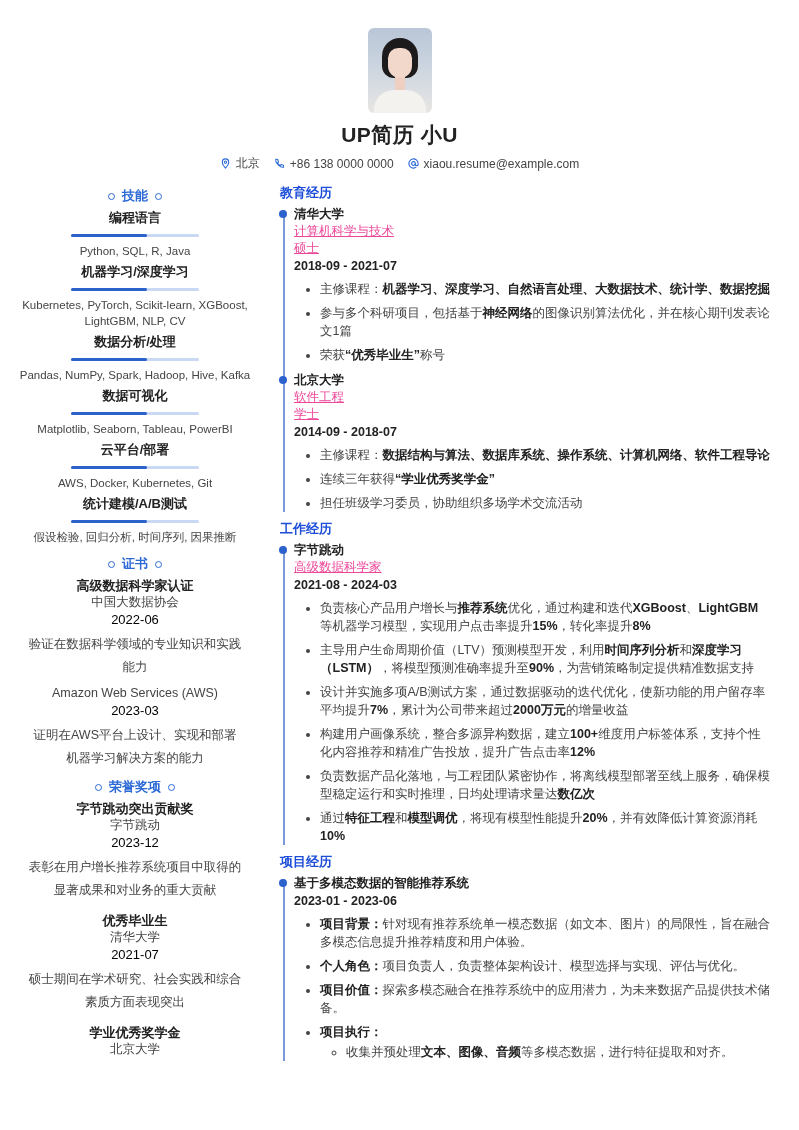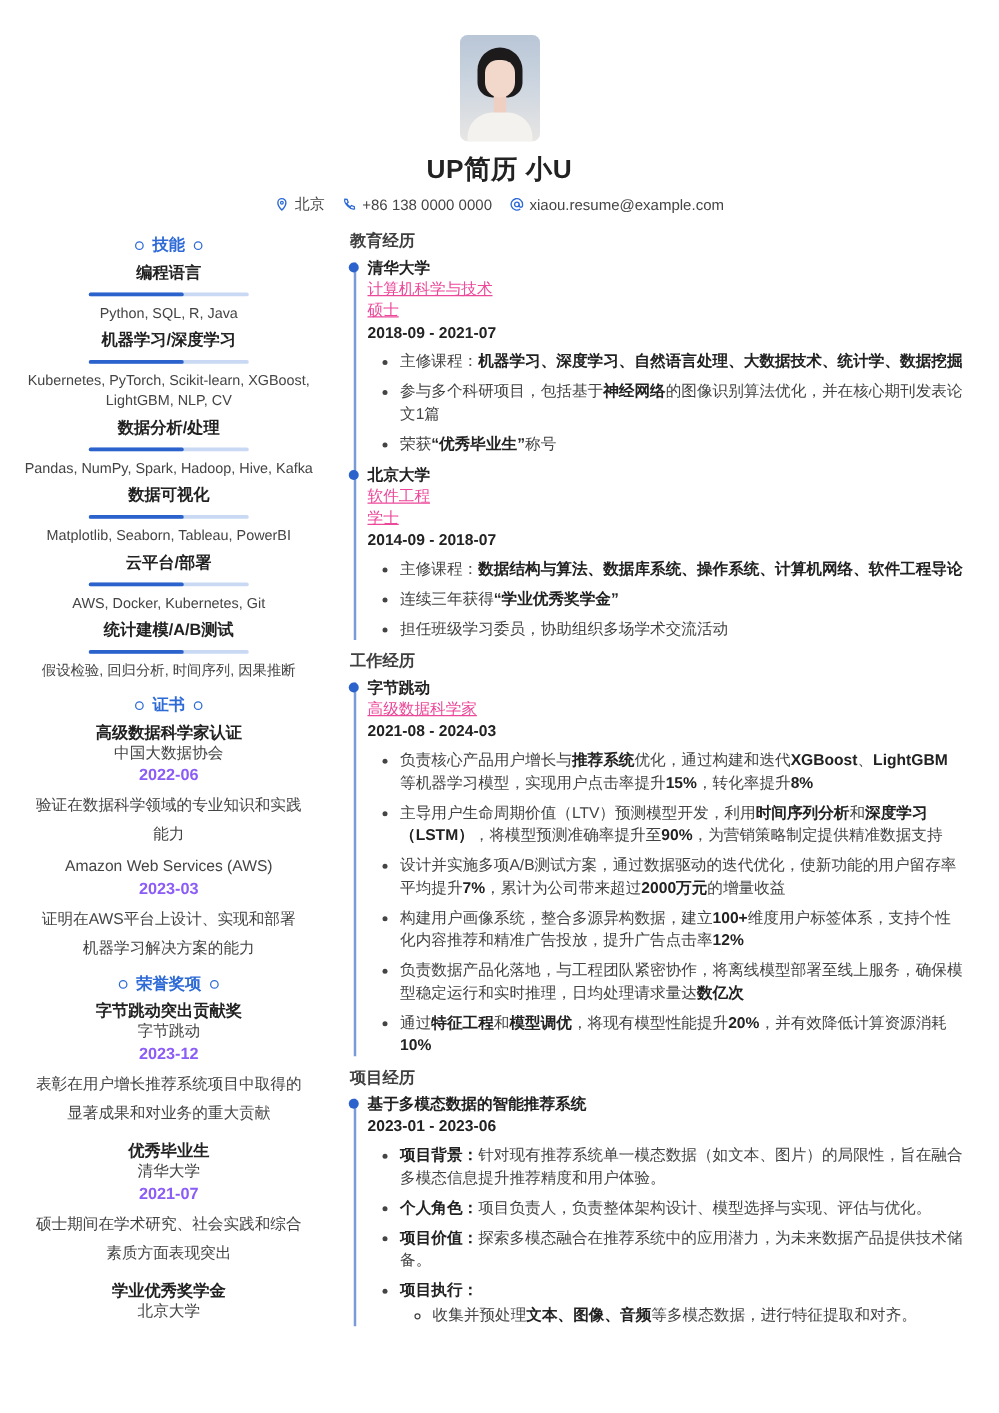--- a/index.html
+++ b/index.html
@@ -19,23 +19,23 @@
   .right{position:absolute;left:280px;width:490px;}
   .lsec-title{color:#2d6ad6;font-weight:bold;font-size:13px;margin:3px 0 4px;}
   .lsec-title .dot{display:inline-block;width:5px;height:5px;border:1px solid #2d6ad6;border-radius:50%;margin:0 7px;vertical-align:middle;}
   .skill-name{font-weight:bold;font-size:13px;color:#222;margin-top:3px;}
   .bar{width:128px;height:3px;margin:7px auto 6px;background:#c9d9f3;position:relative;border-radius:2px;}
   .bar .fill{position:absolute;left:0;top:0;height:3px;width:76px;background:#2b62cc;border-radius:2px;}
   .skill-val{font-size:11.5px;color:#444;line-height:16px;padding:0 20px;margin-bottom:4px;}
   .cert{margin-bottom:6px;}
   .cert-name{font-weight:bold;font-size:13px;color:#222;line-height:17px;padding:0 30px;}
   .cert-org{font-size:12.5px;color:#444;line-height:17px;}
-  .cert-date{font-weight:bold;font-size:13px;color:#8b5cf6;line-height:18px;}
+  .cert-date{font-weight:normal;font-size:13px;color:#000000;line-height:18px;}
   .cert-desc{font-size:12.5px;color:#444;line-height:23px;padding:0 28px;margin-top:4px;}
-  .rsec-title{color:#404040;font-weight:bold;font-size:13px;margin-bottom:4px;}
+  .rsec-title{color:#1d4ed8;font-weight:bold;font-size:13px;margin-bottom:4px;}
   .timeline{position:relative;padding-left:14px;margin-bottom:8px;}
   .timeline:before{content:"";position:absolute;left:3px;top:4px;bottom:0;width:1.5px;background:#7a9bd8;}
   .entry{position:relative;margin-bottom:8px;}
   .entry .bullet{position:absolute;left:-15px;top:4px;width:8px;height:8px;border-radius:50%;background:#2b62cc;}
   .e-title{font-weight:bold;font-size:12.5px;color:#222;line-height:17px;}
   .e-sub{font-size:12.5px;color:#ec4899;line-height:17px;text-decoration:underline;}
   .e-date{font-weight:bold;font-size:12.5px;color:#222;line-height:18px;}
   ul{margin:5px 0 0 0;padding-left:26px;}
   li{font-size:12.5px;color:#444;line-height:18px;margin-bottom:6px;}
   li b{color:#222;}

